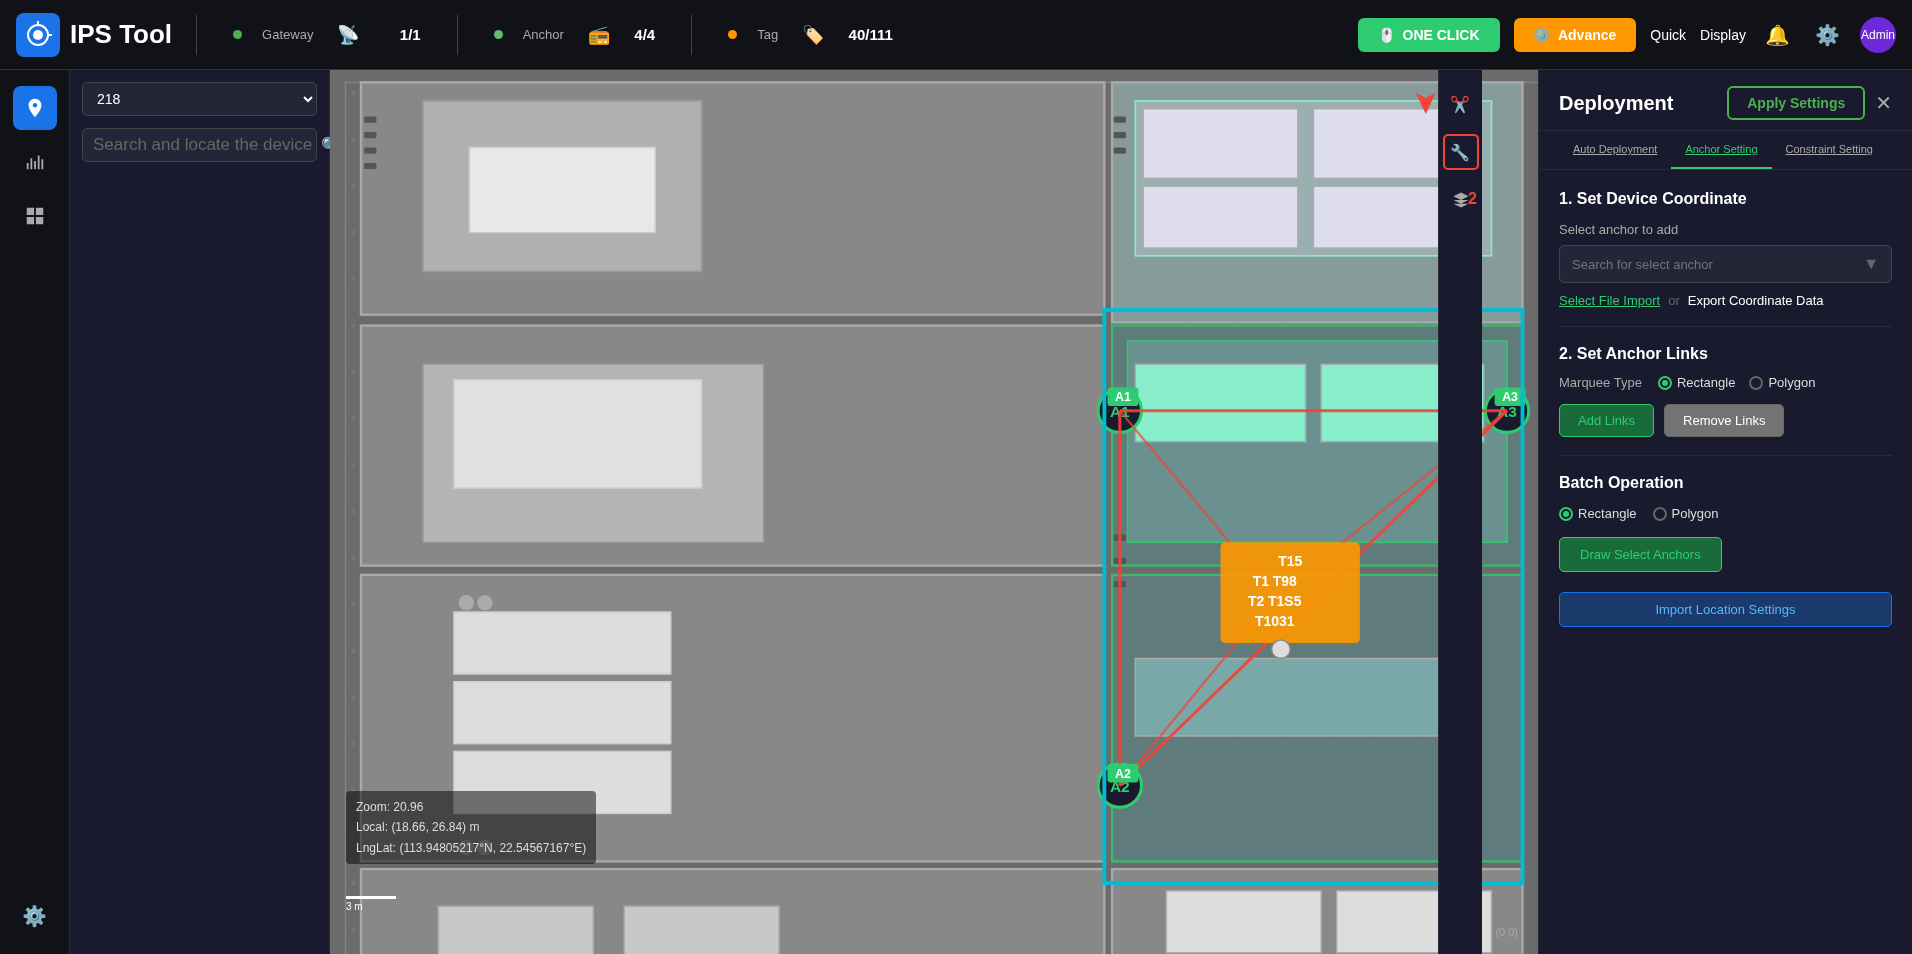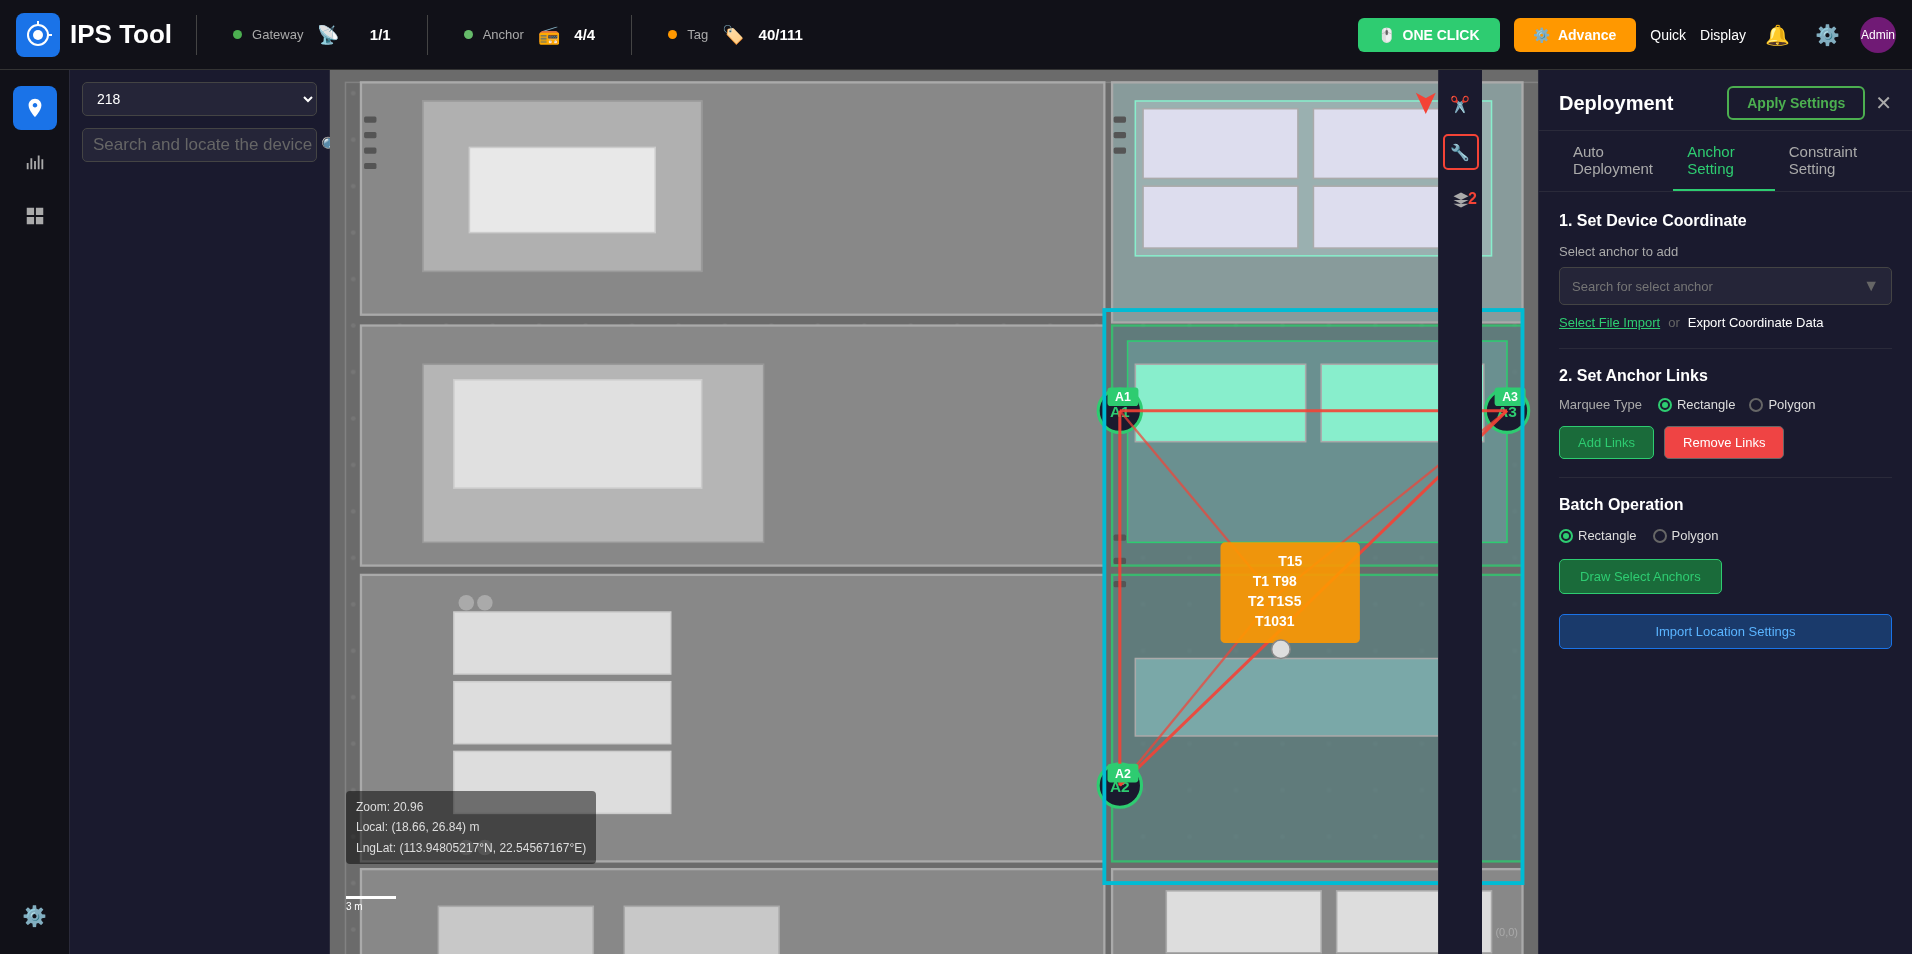--- a/index.html
+++ b/index.html
@@ -7,32 +7,32 @@
 
     
     .navbar {
       width: 100%; height: 70px; background: #111118; display: flex; align-items: center; padding: 0 16px; gap: 16px; border-bottom: 1px solid #333;
     }
     .nav-logo { display: flex; align-items: center; gap: 10px; }
     .nav-logo-icon { width: 44px; height: 44px; background: #1a73e8; border-radius: 8px; display: flex; align-items: center; justify-content: center; }
     .nav-logo-icon svg { width: 28px; height: 28px; }
     .nav-title { font-size: 26px; font-weight: 700; color: #fff; }
     .nav-divider { width: 1px; height: 40px; background: #444; margin: 0 8px; }
-    .nav-stat { display: flex; align-items: center; gap: 10px; padding: 0 12px; }
+    .nav-stat { display: flex; align-items: center; gap: 20px; padding: 0 12px; }
     .nav-stat-dot { width: 9px; height: 9px; border-radius: 50%; }
     .dot-green { background: #4caf50; }
     .dot-green2 { background: #66bb6a; }
     .dot-orange { background: #ff9800; }
     .nav-actions { margin-left: auto; display: flex; align-items: center; gap: 14px; }
     .btn-one-click { background: #2ecc71; color: #fff; border: none; border-radius: 6px; padding: 9px 20px; font-size: 14px; font-weight: 600; cursor: pointer; display: flex; align-items: center; gap: 7px; }
     .btn-advance { background: #ff9800; color: #fff; border: none; border-radius: 6px; padding: 9px 20px; font-size: 14px; font-weight: 600; cursor: pointer; display: flex; align-items: center; gap: 7px; }
     .btn-quick { background: transparent; color: #fff; border: none; font-size: 14px; cursor: pointer; }
     .btn-display { background: transparent; color: #fff; border: none; font-size: 14px; cursor: pointer; }
     .nav-icon-btn { background: transparent; border: none; color: #ccc; cursor: pointer; font-size: 20px; width: 36px; height: 36px; display: flex; align-items: center; justify-content: center; }
-    .nav-avatar { width: 36px; height: 36px; border-radius: 50%; background: #701a75; display: flex; align-items: center; justify-content: center; font-size: 12px; color: #fff; }
+    .nav-avatar { width: 36px; height: 36px; border-radius: 50%; background: #6d28d9; display: flex; align-items: center; justify-content: center; font-size: 12px; color: #fff; }
 
     
     .main { display: flex; width: 100%; height: calc(954px - 70px); }
 
     
     .sidebar { width: 70px; background: #111118; border-right: 1px solid #2a2a3a; display: flex; flex-direction: column; align-items: center; padding: 16px 0; gap: 10px; }
     .sidebar-btn { width: 44px; height: 44px; border-radius: 8px; background: transparent; border: none; color: #aaa; cursor: pointer; display: flex; align-items: center; justify-content: center; font-size: 20px; }
     .sidebar-btn.active { background: #1a73e8; color: #fff; }
     .sidebar-bottom { margin-top: auto; }
 
@@ -56,21 +56,21 @@
     
     .right-panel { width: 374px; background: #1a1a2e; border-left: 1px solid #2a2a3a; display: flex; flex-direction: column; }
     .panel-header { display: flex; align-items: center; justify-content: space-between; padding: 16px 20px 10px; border-bottom: 1px solid #2a2a3a; }
     .panel-title { font-size: 20px; font-weight: 700; color: #fff; }
     .panel-header-actions { display: flex; align-items: center; gap: 10px; }
     .btn-apply { background: transparent; border: 2px solid #4caf50; color: #4caf50; border-radius: 6px; padding: 7px 18px; font-size: 14px; font-weight: 600; cursor: pointer; }
     .btn-close-panel { background: transparent; border: none; color: #aaa; font-size: 20px; cursor: pointer; }
 
     
     .panel-tabs { display: flex; padding: 0 20px; border-bottom: 1px solid #2a2a3a; }
-    .tab { padding: 12px 14px; font-size: 15px; color: #aaa; cursor: pointer; border-bottom: 2px solid transparent; }
+    .tab { padding: 12px 14px; font-size: 11px; color: #aaa; cursor: pointer; border-bottom: 2px solid transparent; text-decoration: underline; }
     .tab.active { color: #2ecc71; border-bottom: 2px solid #2ecc71; }
 
     
     .panel-content { flex: 1; overflow-y: auto; padding: 20px; }
     .section-title { font-size: 16px; font-weight: 600; color: #fff; margin-bottom: 14px; }
     .section-label { font-size: 13px; color: #aaa; margin-bottom: 8px; }
 
     .anchor-search { display: flex; align-items: center; background: #252538; border: 1px solid #444; border-radius: 5px; overflow: hidden; }
     .anchor-search input { flex: 1; background: transparent; border: none; color: #666; font-size: 13px; padding: 9px 12px; outline: none; }
     .anchor-search-arrow { padding: 9px 12px; color: #666; cursor: pointer; }
@@ -86,21 +86,21 @@
 
     .marquee-row { display: flex; align-items: center; gap: 16px; margin-bottom: 14px; font-size: 13px; color: #aaa; }
     .radio-group { display: flex; align-items: center; gap: 14px; }
     .radio-opt { display: flex; align-items: center; gap: 5px; cursor: pointer; font-size: 13px; color: #ddd; }
     .radio-dot { width: 14px; height: 14px; border-radius: 50%; border: 2px solid #2ecc71; display: flex; align-items: center; justify-content: center; }
     .radio-dot.checked::after { content: ''; width: 6px; height: 6px; border-radius: 50%; background: #2ecc71; display: block; }
     .radio-dot.unchecked { border-color: #666; }
 
     .btn-row { display: flex; gap: 10px; }
     .btn-add-links { background: #1a6b3a; border: 1px solid #2ecc71; color: #2ecc71; border-radius: 5px; padding: 8px 18px; font-size: 13px; cursor: pointer; }
-    .btn-remove-links { background: #ef4444; border: 1px solid #666; color: #fff; border-radius: 5px; padding: 8px 18px; font-size: 13px; cursor: pointer; }
+    .btn-remove-links { background: #737373; border: 1px solid #666; color: #fff; border-radius: 5px; padding: 8px 18px; font-size: 13px; cursor: pointer; }
 
     .batch-section { margin-top: 4px; }
     .batch-radio-row { display: flex; align-items: center; gap: 16px; margin-bottom: 12px; font-size: 13px; color: #aaa; }
 
     .btn-draw-anchors { background: #1a6b3a; border: 1px solid #2ecc71; color: #2ecc71; border-radius: 5px; padding: 9px 20px; font-size: 13px; cursor: pointer; margin-top: 4px; }
 
     .import-section { margin-top: 20px; }
     .btn-import-location { background: #1a3a6b; border: 1px solid #1a73e8; color: #5ab4ff; border-radius: 5px; padding: 9px 20px; font-size: 13px; cursor: pointer; width: 100%; }
 
     

